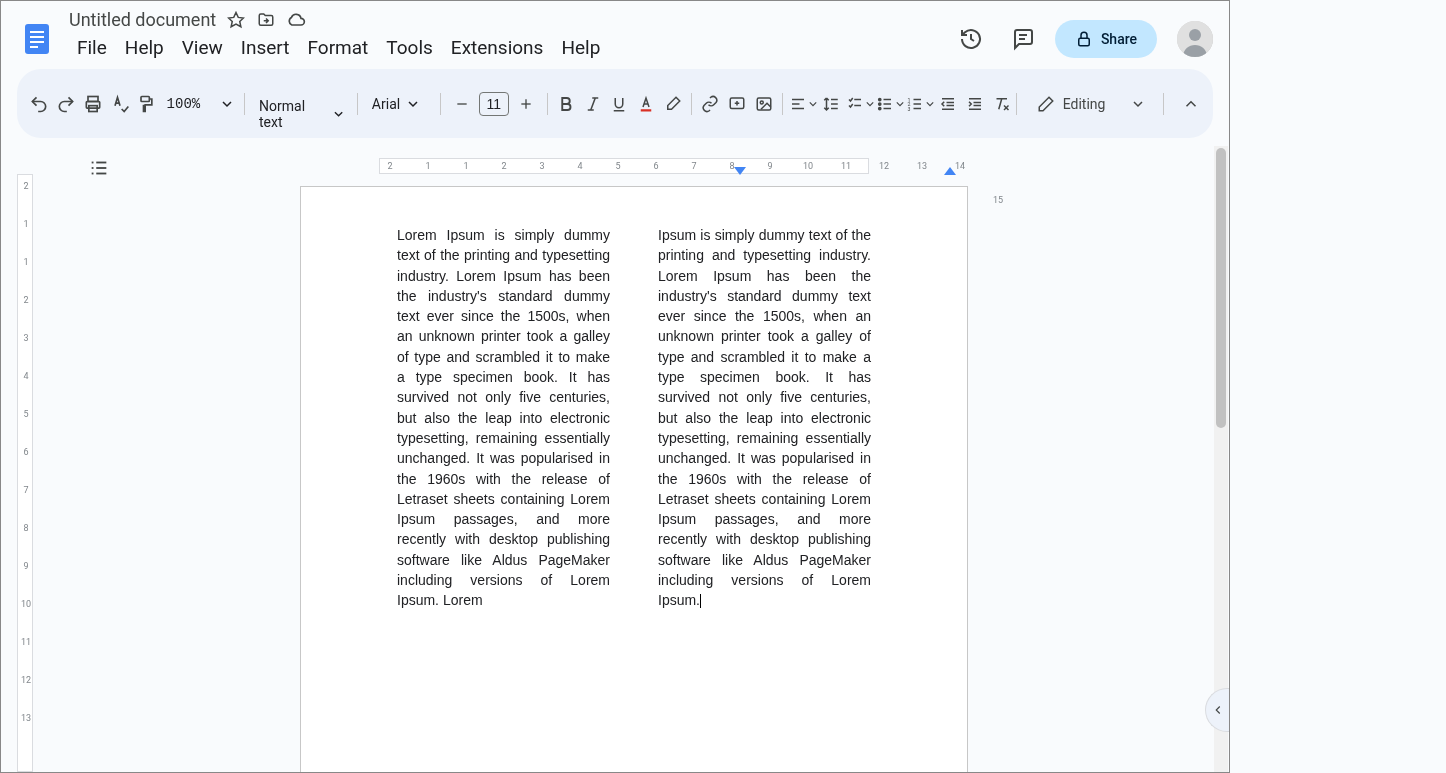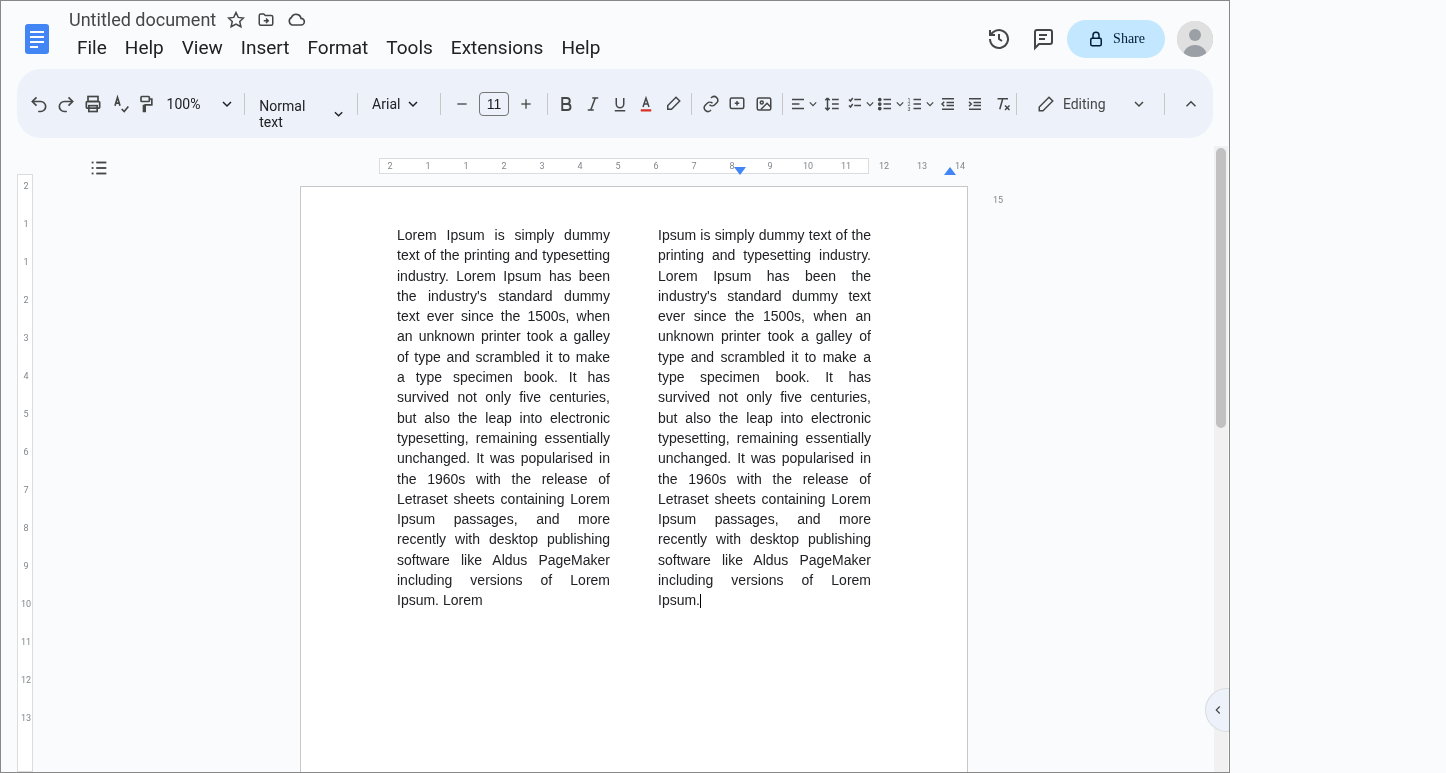--- a/index.html
+++ b/index.html
@@ -7,33 +7,33 @@
 
 .app { width: 1230px; height: 773px; background: #f9fbfd; display: flex; flex-direction: column; border: 1px solid #888; }
 
 .header { display: flex; align-items: center; padding: 8px 16px 0 16px; gap: 8px; }
 .logo { width: 40px; height: 40px; display: flex; align-items: center; justify-content: center; }
 .logo svg { width: 36px; height: 36px; }
 .title-area { flex: 1; display: flex; flex-direction: column; }
 .title-row { display: flex; align-items: center; gap: 10px; padding-left: 4px; }
 .doc-title { font-size: 18px; color: #444746; }
 .title-icon { width: 20px; height: 20px; display: flex; align-items: center; justify-content: center; color: #444746; cursor: pointer; }
-.header-actions { display: flex; align-items: center; gap: 4px; font-family: Liberation Serif, serif; }
+.header-actions { display: flex; align-items: center; gap: 12px; }
 .header-btn { width: 40px; height: 40px; display: flex; align-items: center; justify-content: center; border-radius: 50%; cursor: pointer; color: #444746; }
 .share-btn { background: #c2e7ff; border-radius: 40px; padding: 10px 20px; display: flex; align-items: center; gap: 8px; cursor: pointer; font-size: 14px; font-weight: 500; color: #001d35; }
 .avatar { width: 36px; height: 36px; border-radius: 50%; background: linear-gradient(135deg,#ddd,#bbb); display:flex; align-items:center; justify-content:center; overflow:hidden; margin-left:8px; }
 
 .menubar { display: flex; gap: 2px; padding: 2px 0 6px 4px; }
 .menu-item { padding: 4px 8px; font-size: 19px; color: #202124; border-radius: 4px; cursor: pointer; }
 
 .toolbar { margin: 0 16px 8px 16px; background: #edf2fa; border-radius: 24px; padding: 4px 10px; display: flex; align-items: center; gap: 2px; }
 .tb-btn { width: 30px; height: 30px; display: flex; align-items: center; justify-content: center; border-radius: 4px; cursor: pointer; color: #444746; }
 .tb-sep { width: 1px; height: 22px; background: #c7c7c7; margin: 0 4px; }
 .tb-select { display: flex; align-items: center; gap: 6px; padding: 4px 8px; border-radius: 4px; cursor: pointer; font-size: 14px; color: #202124; }
-.tb-zoom { display: flex; align-items: center; gap: 20px; padding: 4px 6px; border-radius: 4px; cursor: pointer; font-size: 14px; color: #202124; }
+.tb-zoom { display: flex; align-items: center; gap: 20px; padding: 4px 6px; border-radius: 4px; cursor: pointer; font-size: 14px; color: #202124; font-family: Liberation Mono, monospace; }
 .tb-font-size { display: flex; align-items: center; gap: 2px; }
 .tb-font-size-input { width: 30px; height: 24px; border: 1px solid #747775; border-radius: 4px; text-align: center; font-size: 14px; background: transparent; color: #202124; }
 .tb-editing { margin-left: auto; background: transparent; border-radius: 4px; padding: 6px 14px; display: flex; align-items: center; gap: 8px; cursor: pointer; font-size: 14px; color: #444746; }
 .tb-chevron-up { width: 30px; height: 30px; display: flex; align-items: center; justify-content: center; cursor: pointer; color: #444746; margin-left: 8px; }
 
 .workspace { flex: 1; display: flex; overflow: hidden; position: relative; }
 .v-ruler { width: 38px; background: #f9fbfd; position: relative; border-right: 0; padding-top: 28px; }
 .v-ruler-inner { position: absolute; left: 16px; top: 28px; bottom: 0; width: 16px; background: #fff; border: 1px solid #dadce0; }
 .v-tick { position: absolute; left: 0; width: 16px; font-size: 9px; color: #80868b; text-align: center; }
 

